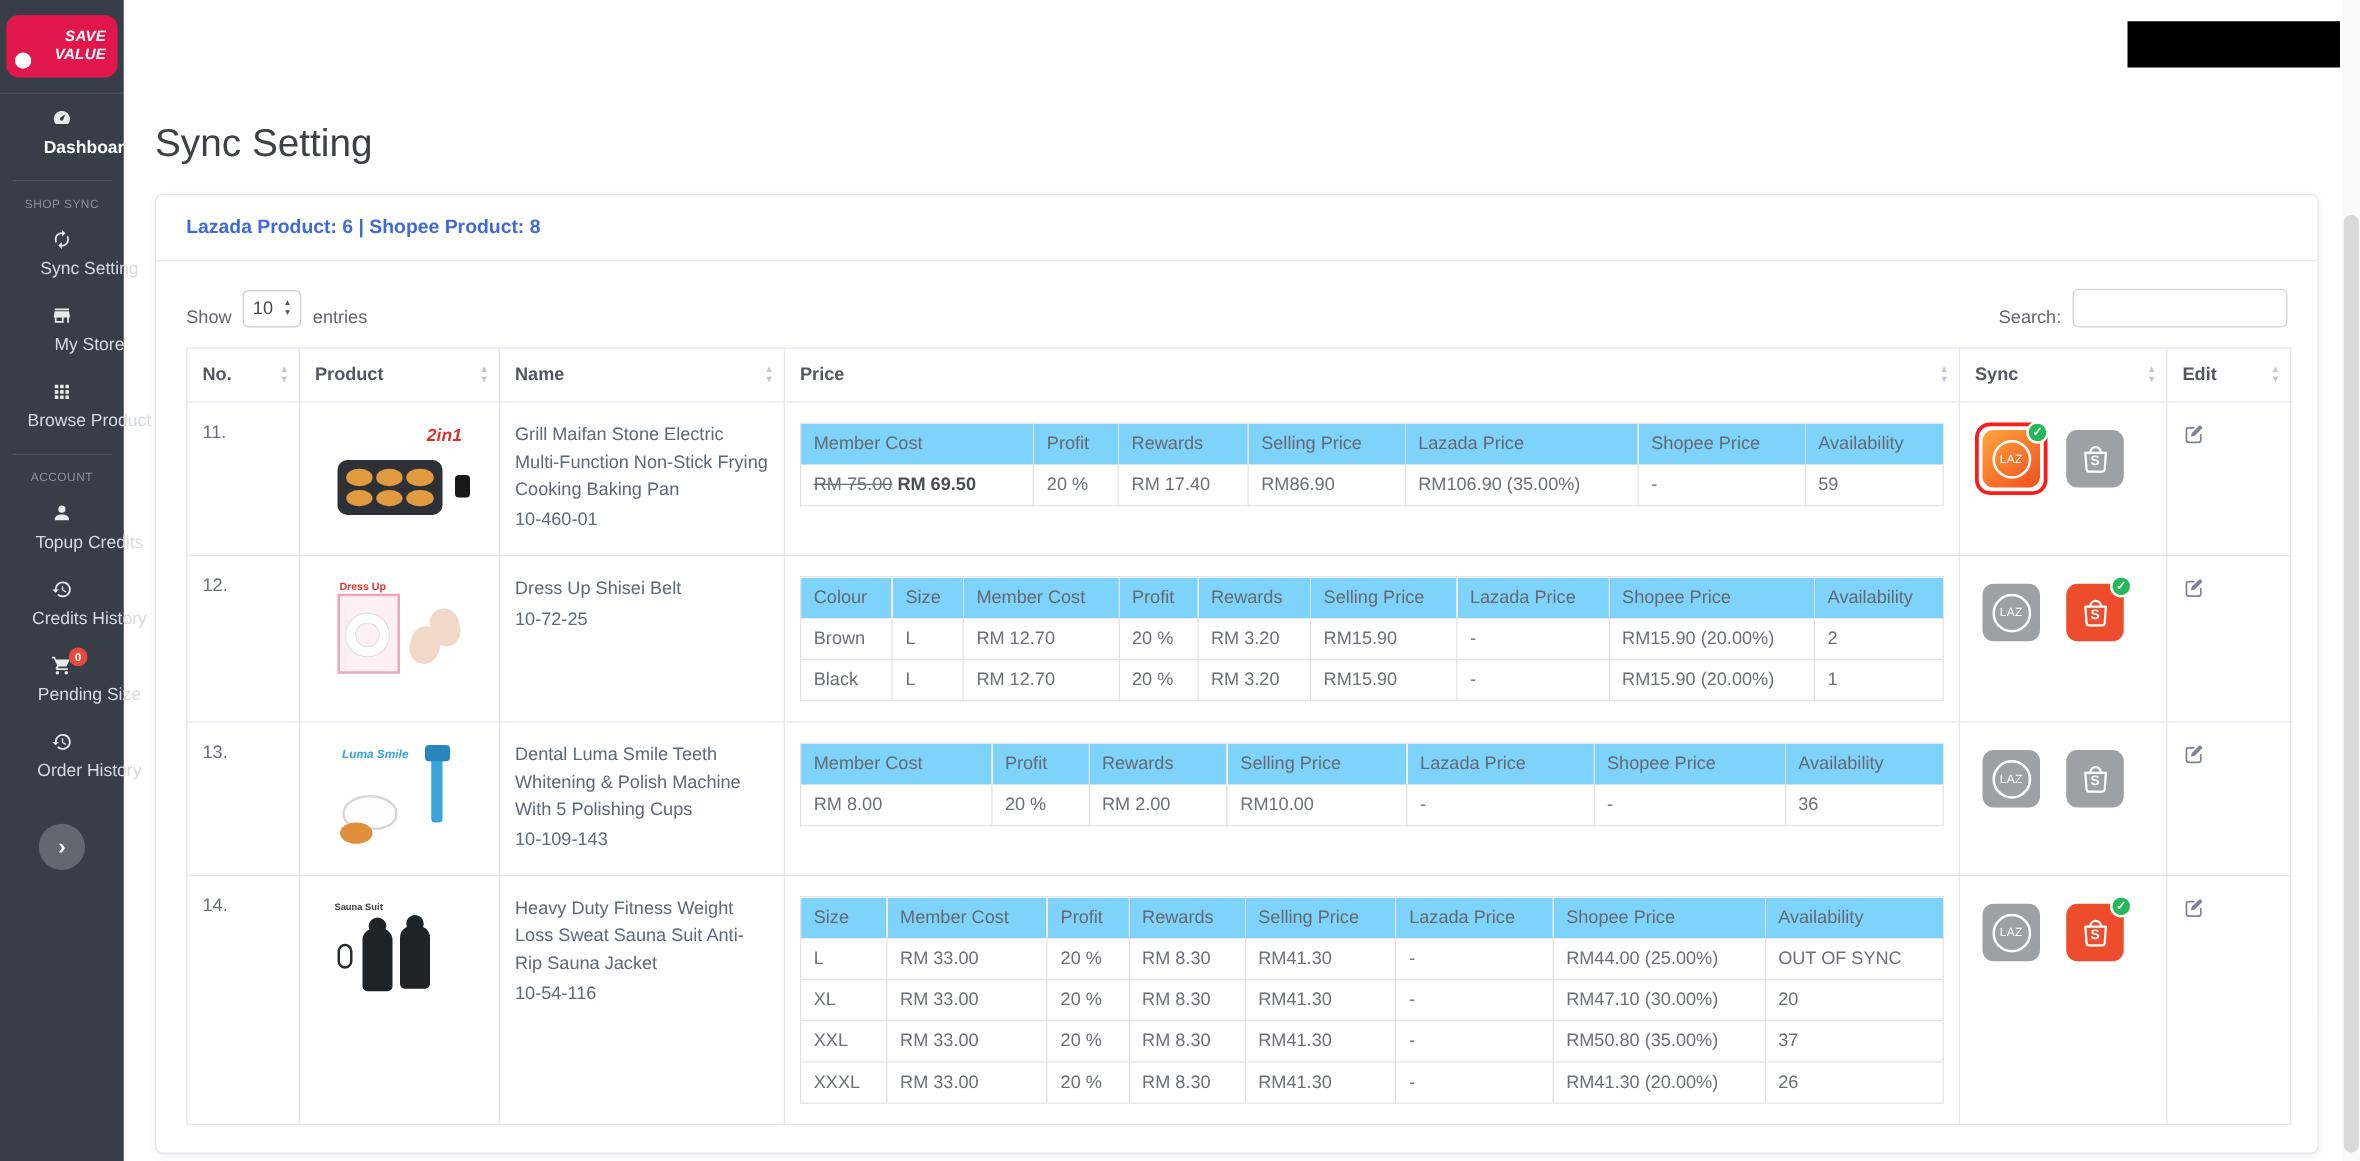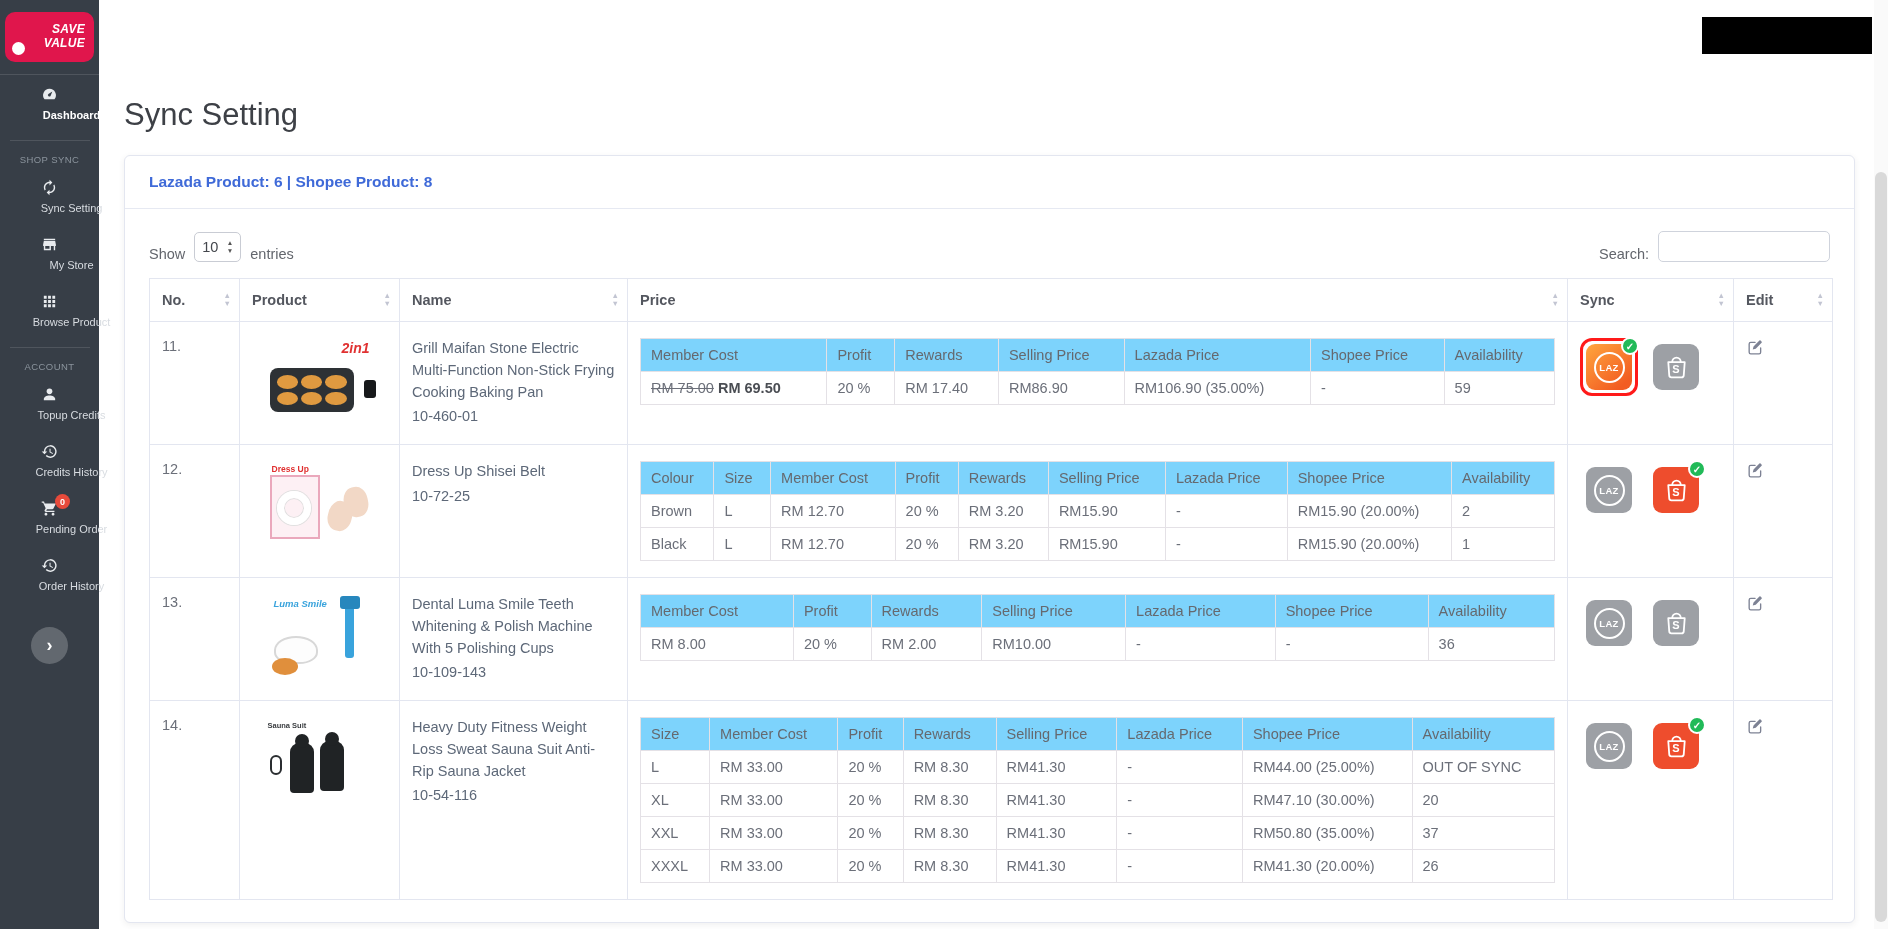--- a/index.html
+++ b/index.html
@@ -13,21 +13,21 @@
     display:flex; flex-direction:column; align-items:center; z-index:5; }
   .logo-wrap { width:100%; padding:12px 0; display:flex; justify-content:center;
     border-bottom:1px solid rgba(255,255,255,.12); }
   .logo { width:89px; height:50px; background:#e0164c; border-radius:10px; position:relative;
     display:flex; flex-direction:column; align-items:flex-end; justify-content:center; padding:4px 9px; cursor:pointer; }
   .logo .l1, .logo .l2 { color:#fff; font-style:italic; font-weight:700; font-size:12px; line-height:1.15; letter-spacing:.3px; }
   .logo .face { position:absolute; left:7px; bottom:7px; width:13px; height:13px; background:#fff; border-radius:50%; }
   .nav { width:100%; display:flex; flex-direction:column; align-items:center; }
   .nav-item { width:100%; padding:11px 2px; display:flex; flex-direction:column; align-items:center; gap:6px;
     color:#d8dce1; cursor:pointer; }
-  .nav-label { font-size:11px; white-space:nowrap;margin-left:44px; }
+  .nav-label { font-size:14px; white-space:nowrap;margin-left:44px; }
   .nav-item.active .nav-label { font-weight:700; color:#fff; }
   .nav-icon { width:17px; height:17px; position:relative; color:#e8ebee; }
   .nav-icon svg { width:17px; height:17px; display:block; }
   .nav-heading { width:80px; margin-top:8px; padding:13px 0 3px; border-top:1px solid rgba(255,255,255,.12);
     color:#8b949d; font-size:9.5px; font-weight:400; text-align:center; letter-spacing:.4px; white-space:nowrap; }
   .nav-badge { position:absolute; top:-6px; right:-12px; min-width:15px; height:15px; border-radius:8px;
     background:#e74a3b; color:#fff; font-size:9px; font-weight:700; display:flex; align-items:center; justify-content:center; padding:0 4px; }
   .collapse-btn { margin-top:24px; width:37px; height:37px; border-radius:50%; background:rgba(255,255,255,.22);
     color:#fff; display:flex; align-items:center; justify-content:center; font-size:18px; font-weight:700; cursor:pointer; }
   
@@ -64,21 +64,21 @@
   .price-table b { color:#4a4d53; font-weight:700; }
   
   .icons { display:flex; gap:9px; align-items:flex-start; }
   .sync-wrap { border:3px solid transparent; border-radius:12px; padding:3px; display:inline-flex; }
   .sync-wrap.hl { border-color:#ff1a1a; }
   .sync-icon { width:46px; height:46px; border-radius:9px; position:relative; display:flex; align-items:center; justify-content:center; cursor:pointer; }
   .sync-icon.inactive { background:#9da0a5; }
   .lazada.active { background:linear-gradient(140deg,#ffa63e 0%,#f25c22 85%); }
   .shopee.active { background:#ee4d2d; }
   .laz-ring { width:31px; height:31px; border:2px solid #fff; border-radius:50%; display:flex; align-items:center; justify-content:center;
-    font-size:9.5px; font-weight:700; color:#fff; letter-spacing:.3px; }
+    font-size:9.5px; font-weight:400; color:#fff; letter-spacing:.3px; }
   .shopee svg { width:27px; height:27px; }
   .shopee-s { position:absolute; top:53%; left:50%; transform:translate(-50%,-42%); font-size:11px; font-weight:700; color:#fff; }
   .check-badge { position:absolute; top:-7px; right:-7px; width:18px; height:18px; border-radius:50%; background:#21ba58;
     border:2px solid #fff; color:#fff; font-size:10px; font-weight:700; display:flex; align-items:center; justify-content:center; }
   .edit-btn { color:#7d8294; display:inline-flex; cursor:pointer; }
   .edit-btn svg { width:19px; height:19px; }
   
   .prod-img { width:116px; height:86px; margin:0 auto; position:relative; overflow:hidden; background:#fff; }
   .art-caption { position:absolute; font-weight:700; }
   .art-grill .art-caption { top:2px; right:8px; color:#e03131; font-style:italic; font-size:14px; }
@@ -173,21 +173,21 @@
         </span>
         <span class="nav-label">Credits History</span>
       </div>
       <div class="nav-item">
         <span class="nav-icon">
           <svg viewBox="0 0 24 24" fill="currentColor">
             <path d="M7 18c-1.1 0-2 .9-2 2s.9 2 2 2 2-.9 2-2-.9-2-2-2zM1 2v2h2l3.6 7.6-1.4 2.5c-.7 1.3.3 2.9 1.8 2.9H19v-2H7.4l1.1-2h7.4c.75 0 1.4-.4 1.7-1L21 5H5.2L4.3 2H1zm16 16c-1.1 0-2 .9-2 2s.9 2 2 2 2-.9 2-2-.9-2-2-2z"></path>
           </svg>
           <span class="nav-badge">0</span>
         </span>
-        <span class="nav-label">Pending Order</span>
+        <span class="nav-label">Pending Size</span>
       </div>
       <div class="nav-item">
         <span class="nav-icon">
           <svg viewBox="0 0 24 24" fill="currentColor">
             <path d="M13 3a9 9 0 0 0-9 9H1l3.9 3.9L8.8 12H6a7 7 0 1 1 2.1 5l-1.4 1.4A9 9 0 1 0 13 3zm-1 5v5l4.3 2.5.7-1.2-3.5-2.1V8z"></path>
           </svg>
         </span>
         <span class="nav-label">Order History</span>
       </div>
     </nav>

